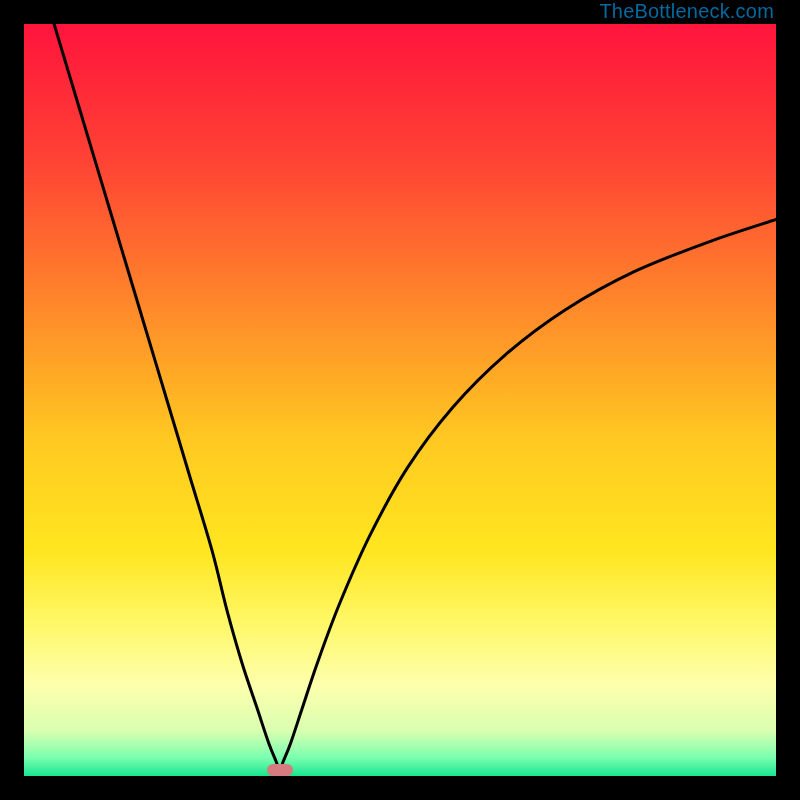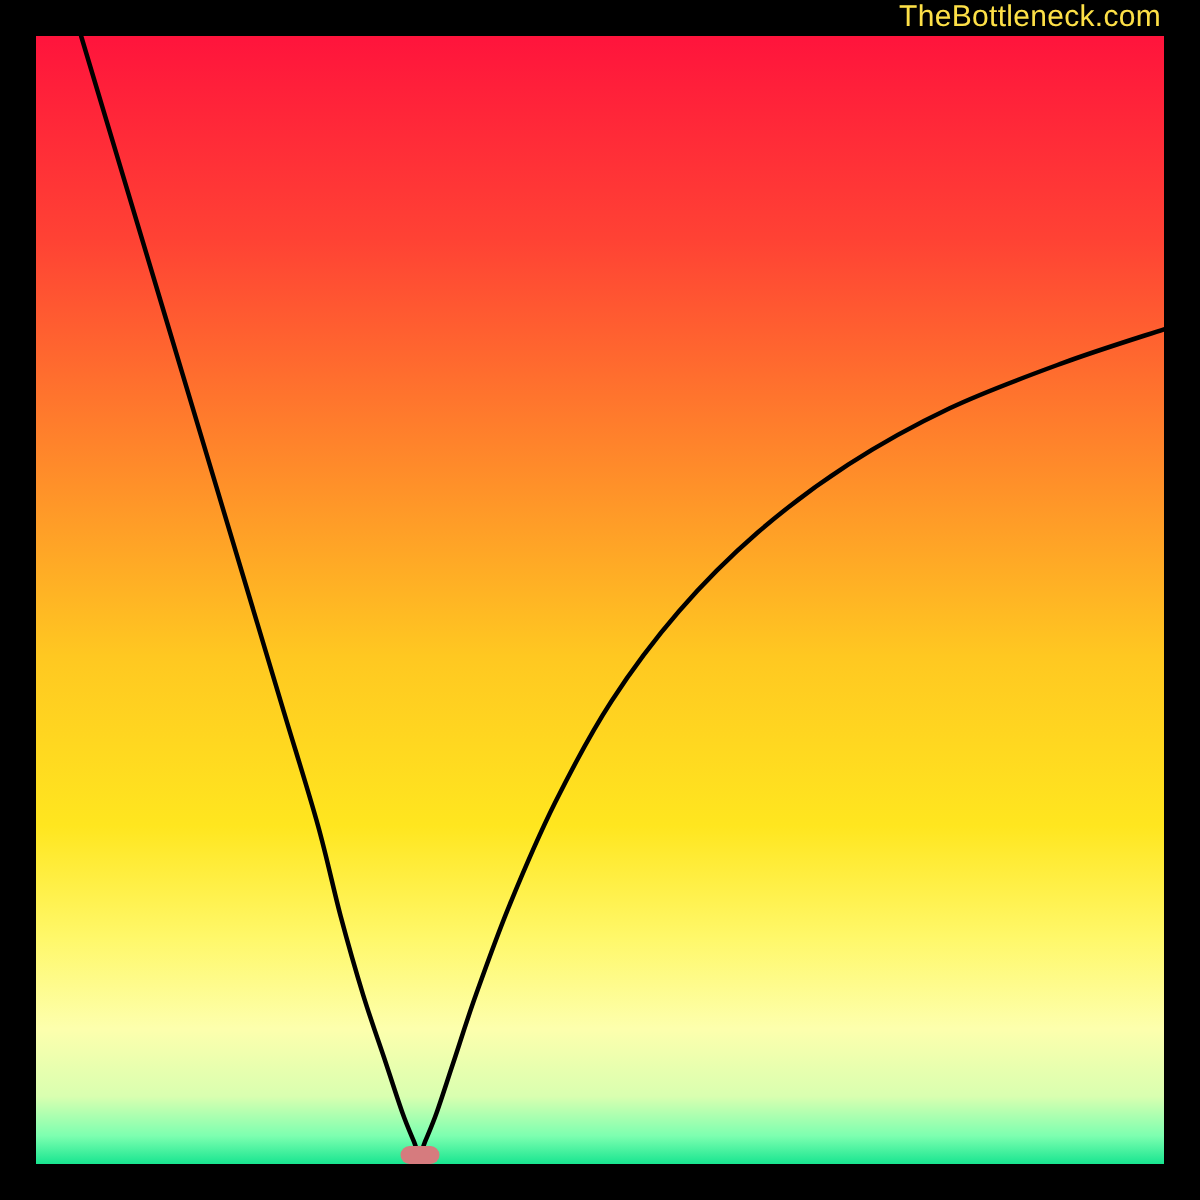--- a/index.html
+++ b/index.html
@@ -21,21 +21,21 @@
     position: absolute;
     left: 0; top: 0;
     width: 752px;
     height: 752px;
     pointer-events: none;
   }
   .watermark {
     position: absolute;
     top: 0;
     right: 26px;
-    color: #fde047;
+    color: #0369a1;
     font-size: 20px;
     font-weight: 500;
     letter-spacing: 0.2px;
     z-index: 10;
   }
   .marker {
     position: absolute;
     width: 26px;
     height: 12px;
     border-radius: 6px;

